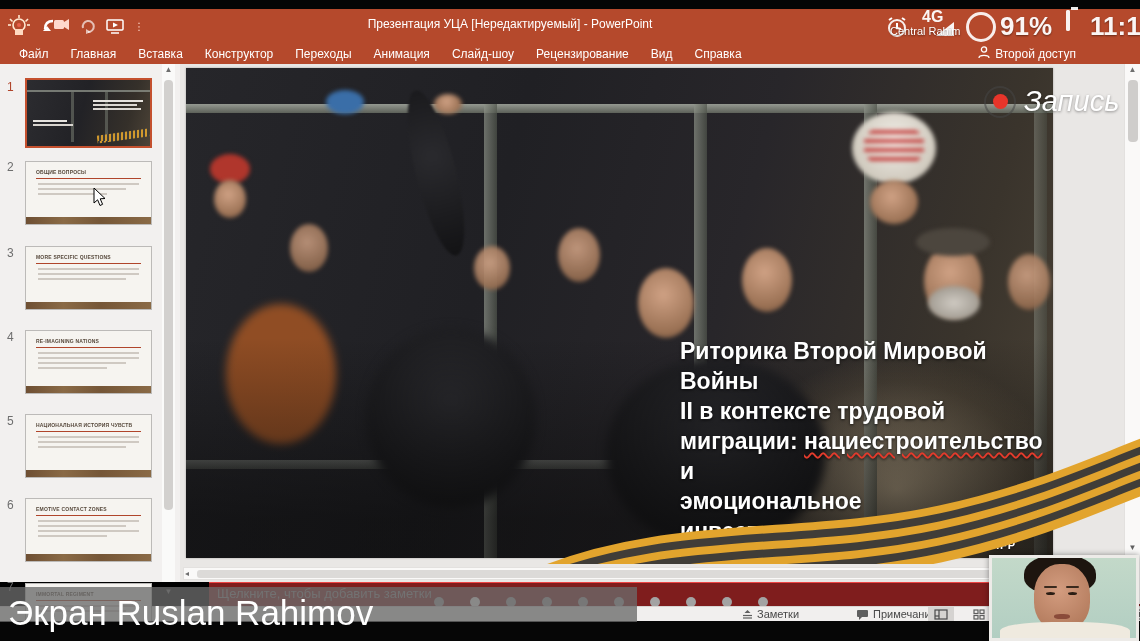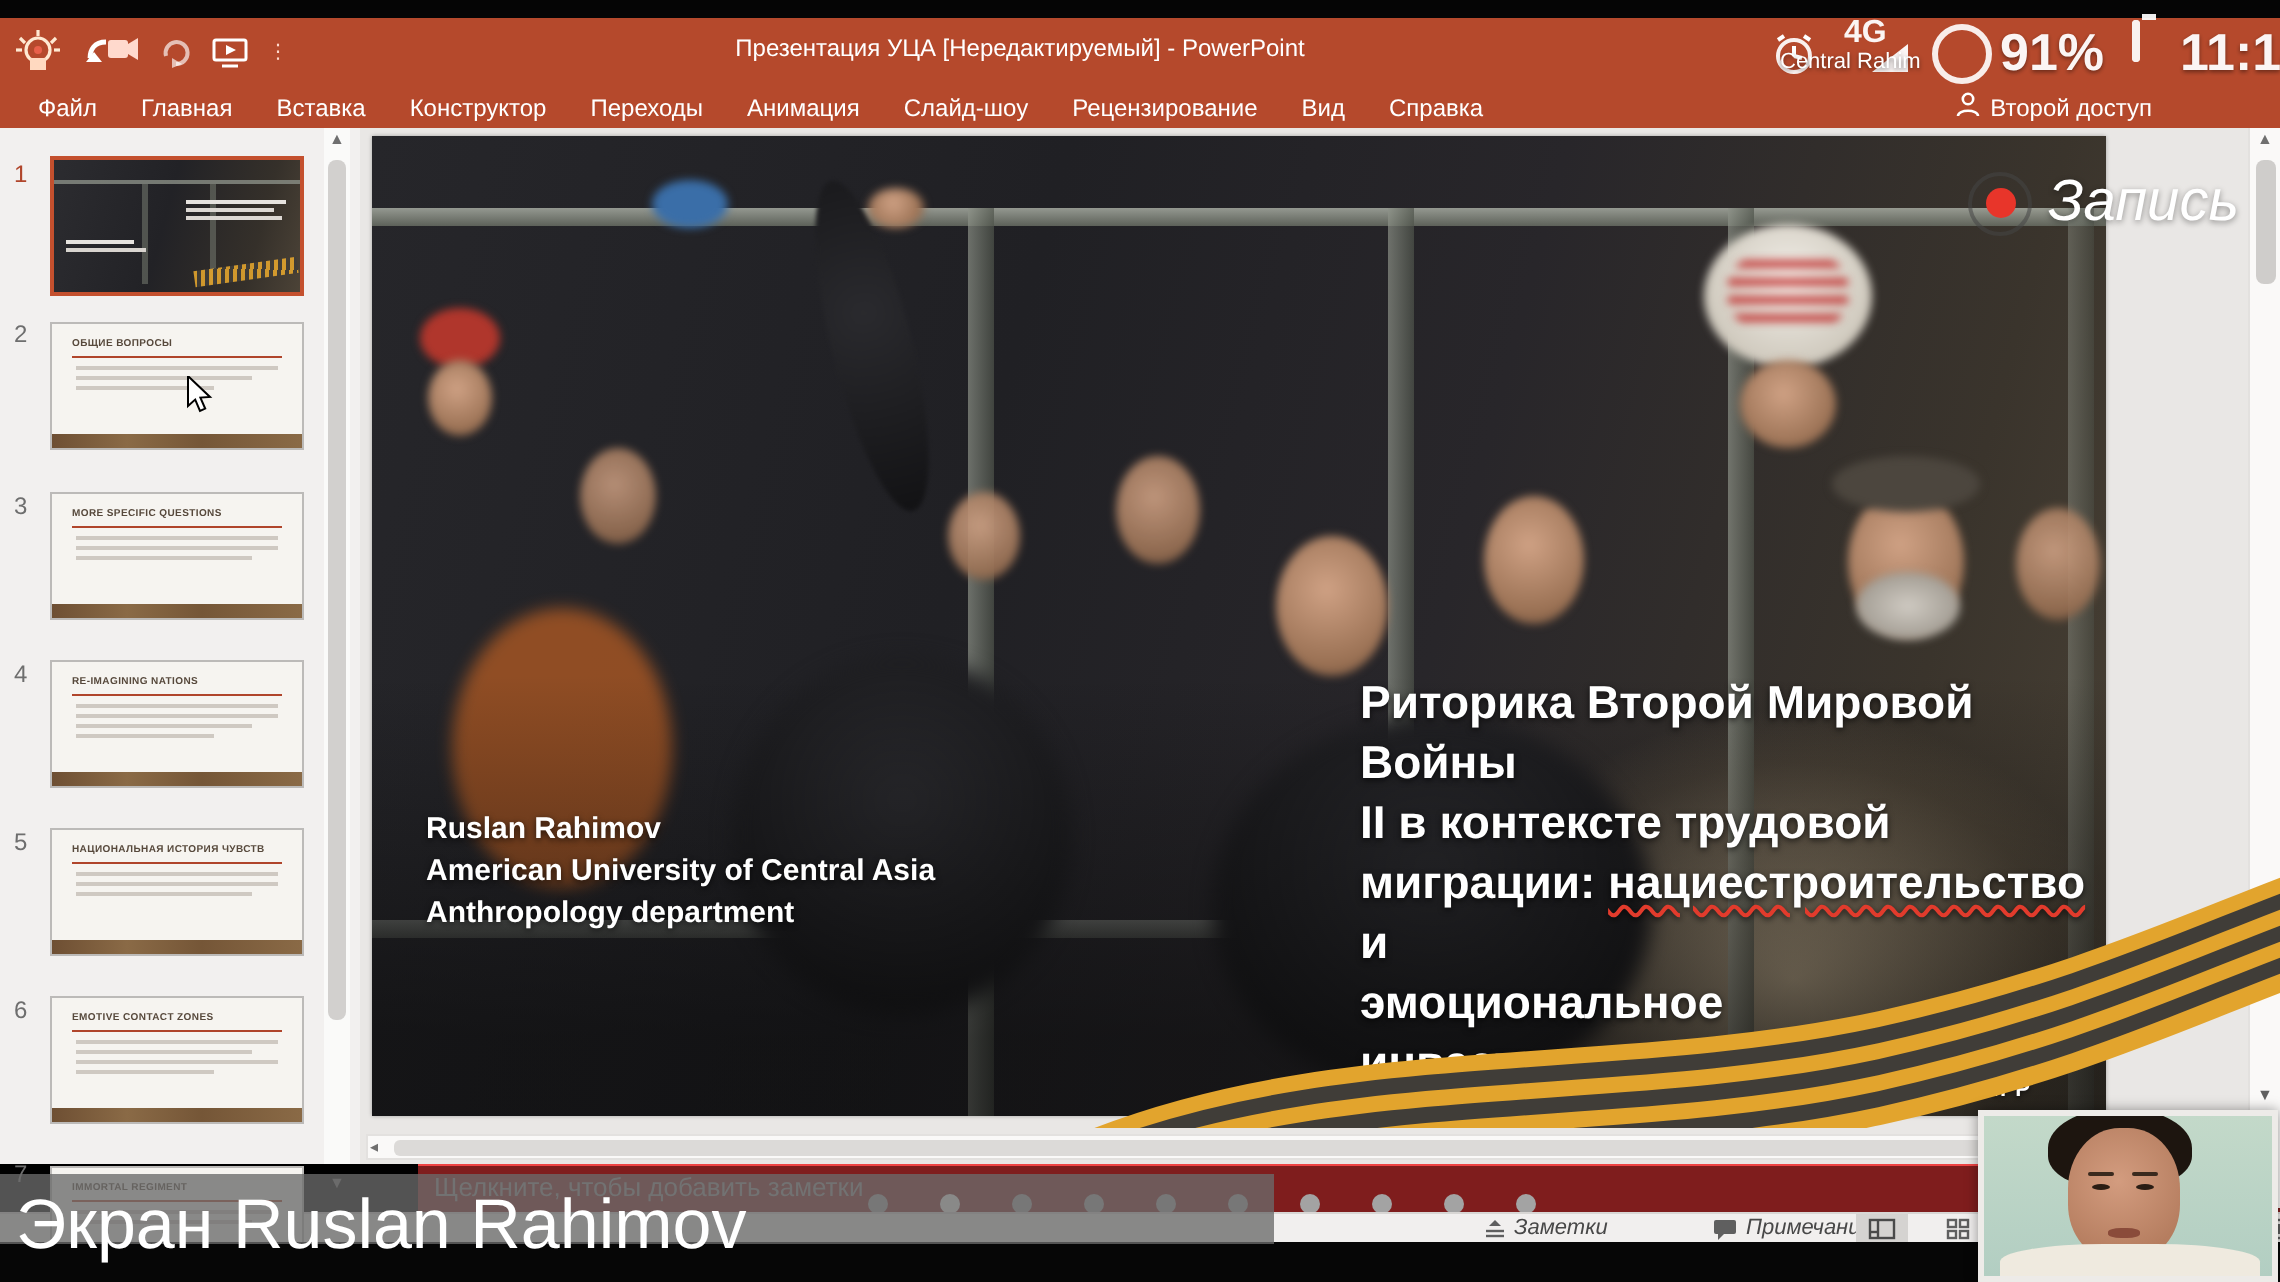--- a/index.html
+++ b/index.html
@@ -81,21 +81,21 @@
   .v-thumb{position:absolute;left:3px;top:16px;width:10px;height:62px;background:#cfcdcb;border-radius:4px;}
   .v-bot{position:absolute;left:0;width:100%;text-align:center;color:#5f5f5f;}
 
   
   .notespane{left:180px;top:582px;width:960px;height:24px;background:#7f1d1d;z-index:2;border-top:1px solid #ef4444;box-sizing:border-box;margin-left:29px;}
   .notes-ph{position:absolute;left:8px;top:3px;font-size:13px;color:#8d8d8d;}
   .dots{position:absolute;left:225px;top:14px;display:flex;gap:26px;}
   .dot{width:10px;height:10px;border-radius:50%;background:#a3a3a3;}
   .dot.lit{background:#f4f3f2;}
   .statusbar{left:0;top:606px;width:1140px;height:15px;background:#f1efee;border-top:1px solid #d8d6d4;z-index:2;box-sizing:border-box;}
-  .sb-item{position:absolute;top:1px;display:flex;align-items:center;gap:4px;font-size:11px;color:#484848;font-style:italic;}
+  .sb-item{position:absolute;top:1px;display:flex;align-items:center;gap:4px;font-size:11px;color:#484848;}
   .viewbtn{position:absolute;top:0;width:26px;height:14px;display:flex;align-items:center;justify-content:center;}
   .viewbtn.on{background:#d5d3d1;}
 
   .bottom-black{left:0;top:621px;width:1140px;height:20px;background:#060606;z-index:10;}
 
   
   .share-box{left:0;top:587px;width:637px;height:35px;background:rgba(106,106,106,.78);z-index:20;}
   .share-label{left:8px;top:593px;color:#fff;font-size:35px;z-index:21;white-space:nowrap;}
 
   
@@ -319,25 +319,20 @@
       <div class="vignette"></div>
     </div>
 
     <div class="slide-title">
       <div>Риторика Второй Мировой Войны</div>
       <div>II в контексте трудовой</div>
       <div><span>миграции: </span><span class="misspell">нациестроительство</span><span> и</span></div>
       <div>эмоциональное инвестирование</div>
     </div>
 
-    <div class="author">
-      <div>Ruslan Rahimov</div>
-      <div>American University of Central Asia</div>
-      <div>Anthropology department</div>
-    </div>
 
     <div class="afp">AFP</div>
   </div>
 
   <svg class="abs ribbon-svg" viewBox="0 0 600 136">
     <g fill="none" stroke-linecap="butt">
       <path d="M-10,148 C120,90 260,112 400,82 C500,60 560,30 615,10" stroke="#e2a42d" stroke-width="9"></path>
       <path d="M-10,156 C120,98 260,120 400,90 C500,68 560,38 615,18" stroke="#403d38" stroke-width="9"></path>
       <path d="M-10,164 C120,106 260,128 400,98 C500,76 560,46 615,26" stroke="#e2a42d" stroke-width="9"></path>
       <path d="M-10,172 C120,114 260,136 400,106 C500,84 560,54 615,34" stroke="#403d38" stroke-width="9"></path>

